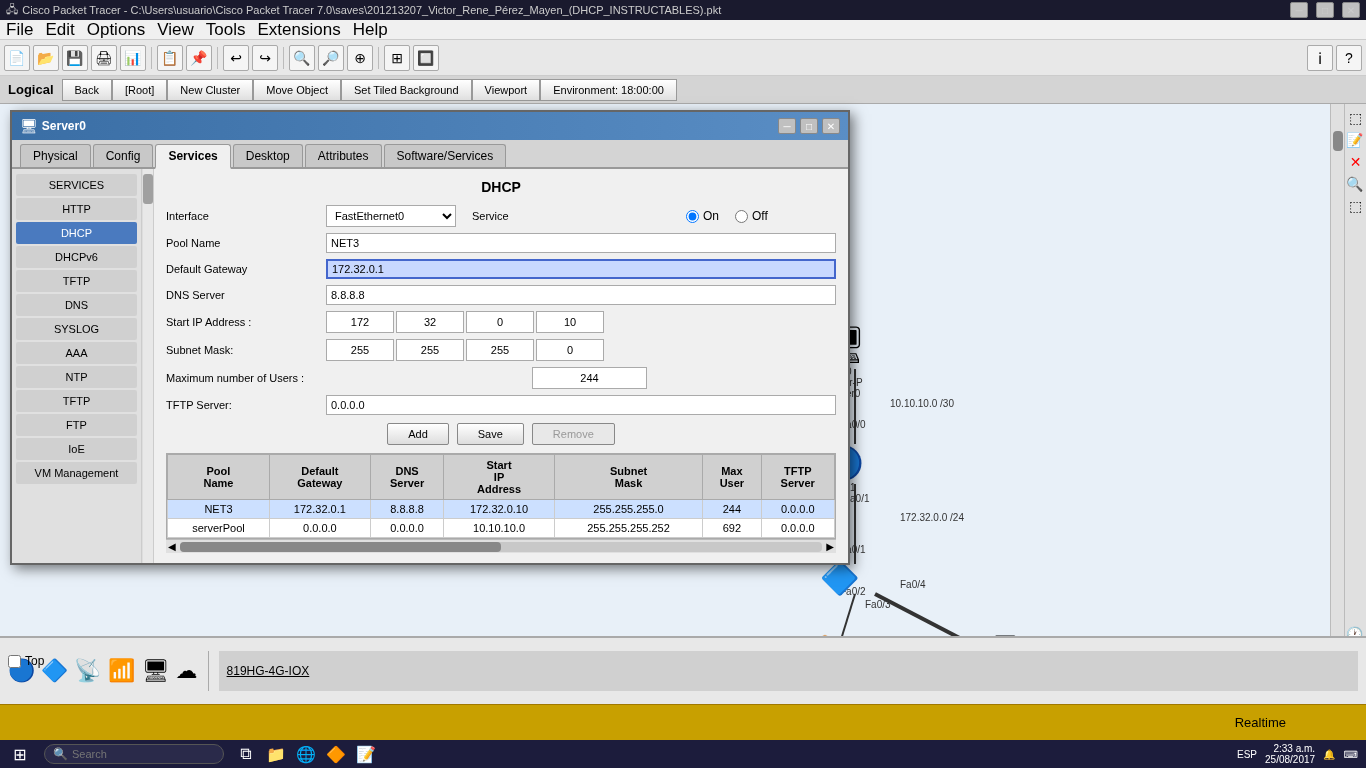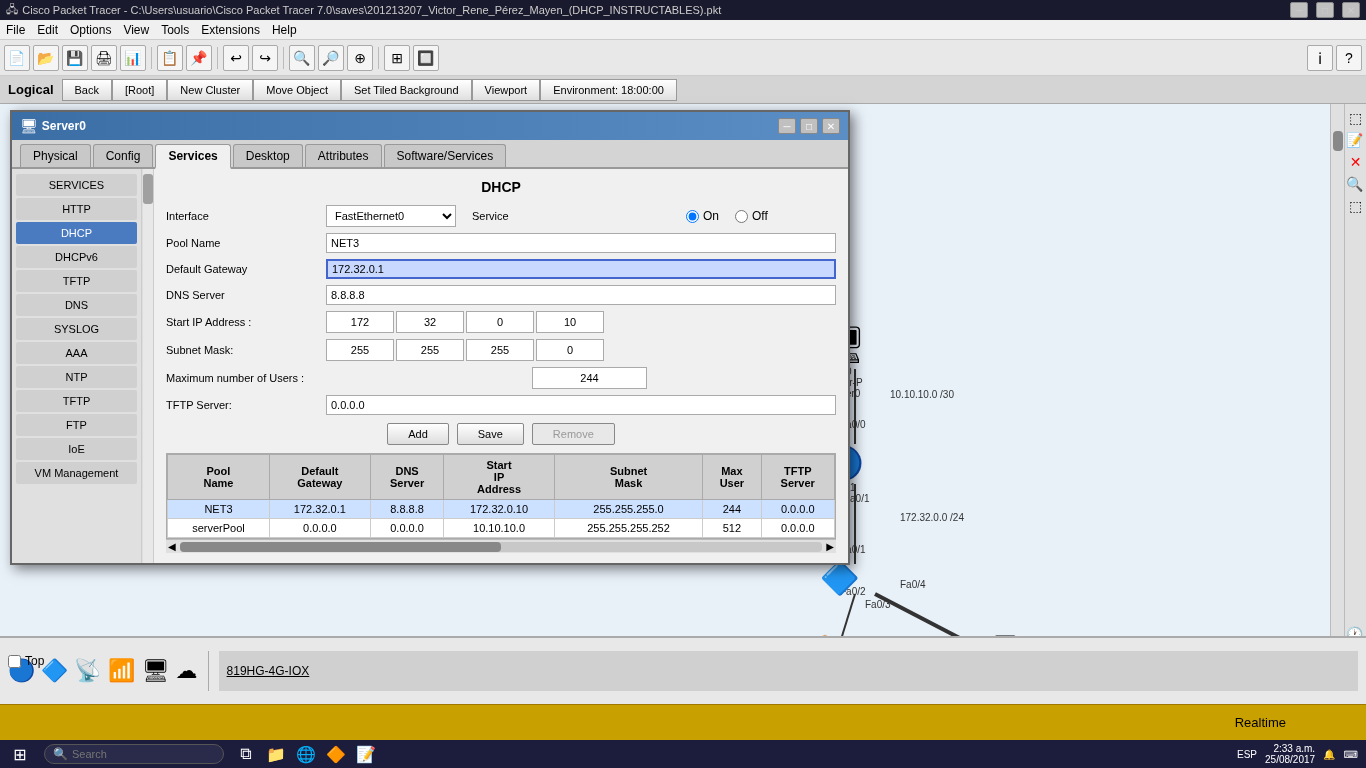--- a/index.html
+++ b/index.html
@@ -6,21 +6,21 @@
     body { font-family: 'Segoe UI', Tahoma, sans-serif; font-size: 12px; background: #1e3a5f; width: 1366px; height: 768px; overflow: hidden; }
 
     
     #titlebar { background: #1a1a2e; color: #ccc; font-size: 11px; padding: 3px 6px; display: flex; justify-content: space-between; align-items: center; height: 20px; }
     #titlebar-left { display: flex; align-items: center; gap: 4px; }
     #titlebar-right { display: flex; gap: 8px; }
     #titlebar-right span { cursor: pointer; }
 
     
     #menubar { background: #f0f0f0; display: flex; gap: 12px; padding: 2px 6px; height: 20px; align-items: center; border-bottom: 1px solid #ccc; }
-    #menubar span { cursor: pointer; font-size: 12px; }
+    #menubar span { cursor: pointer; font-size: 17px; }
 
     
     #toolbar { background: #e8e8e8; display: flex; align-items: center; gap: 3px; padding: 3px 4px; height: 36px; border-bottom: 1px solid #ccc; }
     .toolbar-btn { background: #f5f5f5; border: 1px solid #aaa; border-radius: 2px; width: 26px; height: 26px; display: flex; align-items: center; justify-content: center; cursor: pointer; font-size: 14px; }
     .toolbar-sep { width: 1px; height: 22px; background: #bbb; margin: 0 2px; }
 
     
     #logical-bar { background: #d4d4d4; display: flex; align-items: center; height: 28px; padding: 0 8px; border-bottom: 1px solid #aaa; }
     #logical-label { font-weight: bold; font-size: 13px; margin-right: 8px; }
     #logical-buttons { display: flex; gap: 0; }
@@ -187,21 +187,21 @@
 
       <line x1="855" y1="490" x2="835" y2="555" stroke="#333" stroke-width="2"></line>
       <line x1="875" y1="490" x2="1000" y2="555" stroke="#333" stroke-width="4"></line>
     </svg>
 
     <div class="net-device" style="left:820px; top:220px;">
       <div class="device-icon" style="font-size:36px;">🖥</div>
       <div style="font-size:10px; text-align:center; color:#333;">Fa0<br>Server-P<br>Server0</div>
     </div>
 
-    <div style="position:absolute; left:890px; top:285px; font-size:10px; color:#333;">10.10.10.0 /30</div>
+    <div style="position:absolute; left:890px; top:294px; font-size:10px; color:#333;">10.10.10.0 /30</div>
     <div style="position:absolute; left:840px; top:315px; font-size:10px; color:#333;">Fa0/0</div>
 
     <div class="net-device" style="left:820px; top:340px;">
       <div style="font-size:32px; text-align:center;">🔵</div>
       <div style="font-size:10px; text-align:center; color:#333;">2811<br>Rou&nbsp;&nbsp;Fa0/1</div>
     </div>
 
     <div style="position:absolute; left:900px; top:408px; font-size:10px; color:#333;">172.32.0.0 /24</div>
     <div style="position:absolute; left:840px; top:440px; font-size:10px; color:#333;">Fa0/1</div>
     <div style="position:absolute; left:900px; top:475px; font-size:10px; color:#333;">Fa0/4</div>
@@ -389,21 +389,21 @@
                 <td>255.255.255.0</td>
                 <td>244</td>
                 <td>0.0.0.0</td>
               </tr>
               <tr>
                 <td>serverPool</td>
                 <td>0.0.0.0</td>
                 <td>0.0.0.0</td>
                 <td>10.10.10.0</td>
                 <td>255.255.255.252</td>
-                <td>512</td>
+                <td>692</td>
                 <td>0.0.0.0</td>
               </tr>
             </tbody>
           </table>
         </div>
 
         <div class="scrollbar-h">
           <span style="font-size:10px; cursor:pointer;">◀</span>
           <div style="flex:1; height:10px; background:#c8c8c8; border-radius:4px; margin:0 4px; position:relative;">
             <div style="position:absolute; left:0; width:50%; height:10px; background:#888; border-radius:4px;"></div>

